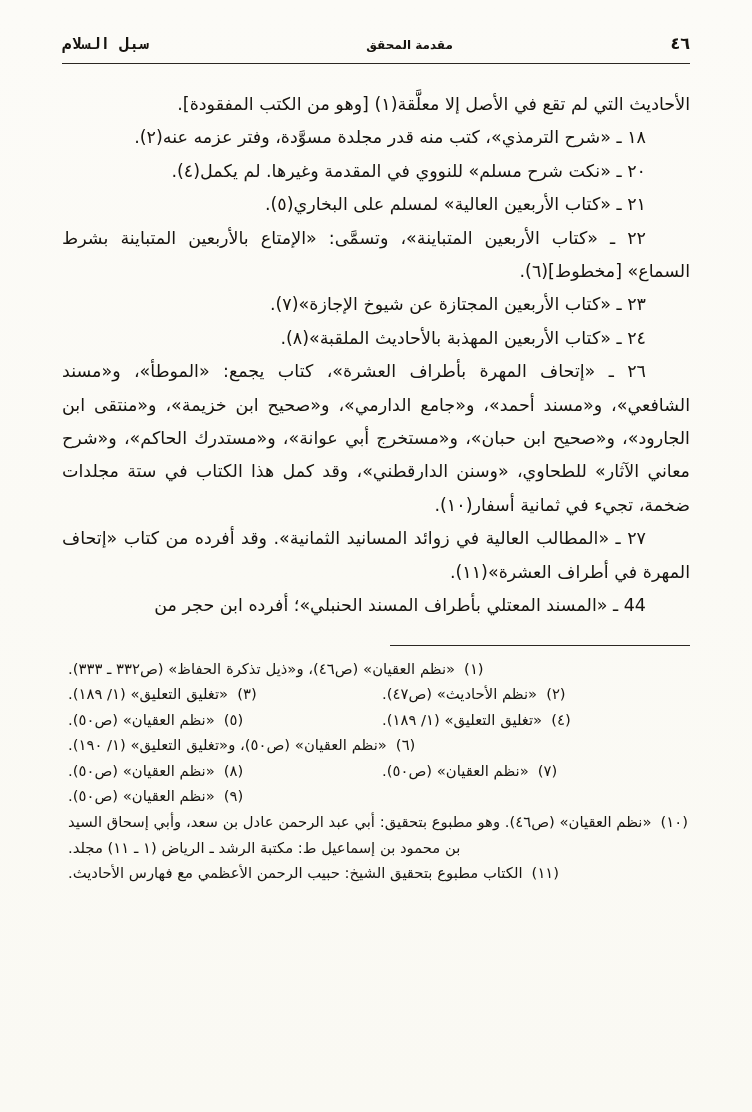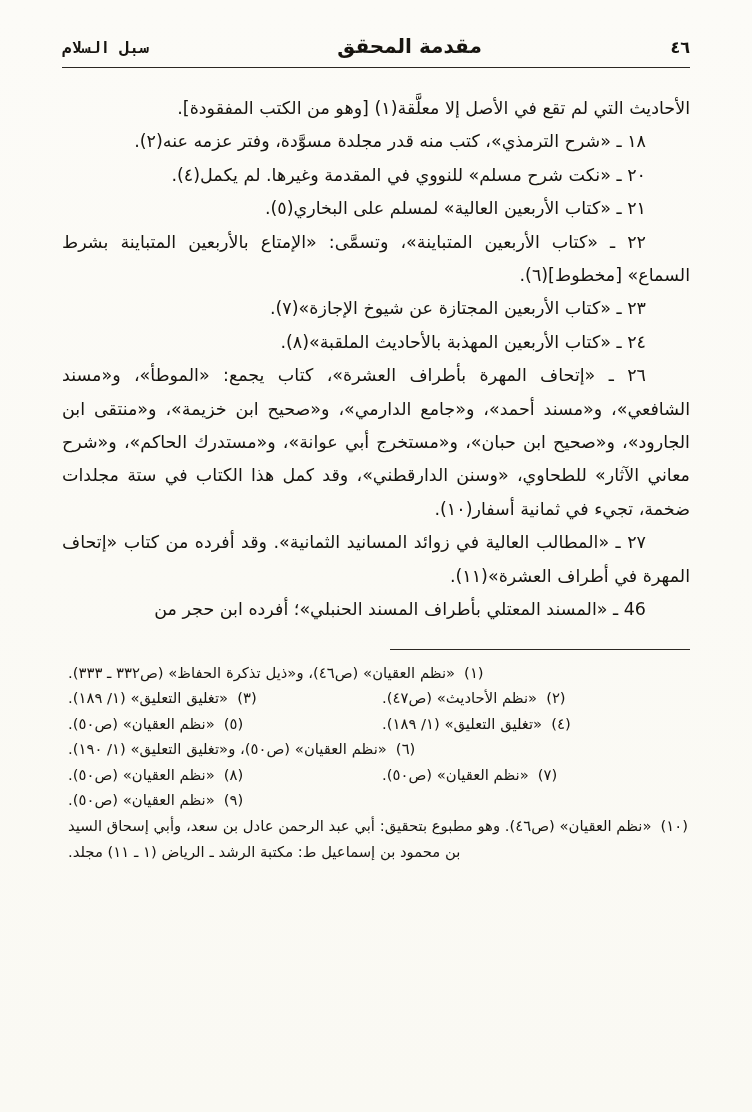--- a/index.html
+++ b/index.html
@@ -26,21 +26,21 @@
   .header {
     display: flex;
     justify-content: space-between;
     align-items: baseline;
     font-weight: bold;
     font-size: 17px;
     padding-bottom: 9px;
     border-bottom: 1.6px solid #2b2722;
   }
   .header .page-number { font-size: 16px; }
-  .header .center-title { font-size: 20px; }
+  .header .center-title { font-size: 12px; }
   .header .edge-title { font-size: 16px; font-family: Liberation Mono, monospace; }
   
   .body-text {
     margin-top: 24px;
     font-size: 17.5px;
     line-height: 33.4px;
     text-align: justify;
     text-justify: inter-word;
   }
   .para { margin: 0; }
@@ -83,21 +83,21 @@
   <div class="body-text">
     <p class="para">الأحاديث التي لم تقع في الأصل إلا معلَّقة(١) [وهو من الكتب المفقودة].</p>
     <p class="para indent">١٨ ـ «شرح الترمذي»، كتب منه قدر مجلدة مسوَّدة، وفتر عزمه عنه(٢).</p>
     <p class="para indent">٢٠ ـ «نكت شرح مسلم» للنووي في المقدمة وغيرها. لم يكمل(٤).</p>
     <p class="para indent">٢١ ـ «كتاب الأربعين العالية» لمسلم على البخاري(٥).</p>
     <p class="para indent">٢٢ ـ «كتاب الأربعين المتباينة»، وتسمَّى: «الإمتاع بالأربعين المتباينة بشرط السماع» [مخطوط](٦).</p>
     <p class="para indent">٢٣ ـ «كتاب الأربعين المجتازة عن شيوخ الإجازة»(٧).</p>
     <p class="para indent">٢٤ ـ «كتاب الأربعين المهذبة بالأحاديث الملقبة»(٨).</p>
     <p class="para indent">٢٦ ـ «إتحاف المهرة بأطراف العشرة»، كتاب يجمع: «الموطأ»، و«مسند الشافعي»، و«مسند أحمد»، و«جامع الدارمي»، و«صحيح ابن خزيمة»، و«منتقى ابن الجارود»، و«صحيح ابن حبان»، و«مستخرج أبي عوانة»، و«مستدرك الحاكم»، و«شرح معاني الآثار» للطحاوي، «وسنن الدارقطني»، وقد كمل هذا الكتاب في ستة مجلدات ضخمة، تجيء في ثمانية أسفار(١٠).</p>
     <p class="para indent">٢٧ ـ «المطالب العالية في زوائد المسانيد الثمانية». وقد أفرده من كتاب «إتحاف المهرة في أطراف العشرة»(١١).</p>
-    <p class="para indent">46 ـ «المسند المعتلي بأطراف المسند الحنبلي»؛ أفرده ابن حجر من</p>
+    <p class="para indent">44 ـ «المسند المعتلي بأطراف المسند الحنبلي»؛ أفرده ابن حجر من</p>
   </div>
 
   <div class="footnotes">
     <div class="fn-sep"></div>
 
     <div class="fn-row">
       <div class="fn-cell full">
         <span class="fn-num">(١)</span><span class="fn-text">«نظم العقيان» (ص٤٦)، و«ذيل تذكرة الحفاظ» (ص٣٣٢ ـ ٣٣٣).</span>
       </div>
     </div>
@@ -140,16 +140,21 @@
         <span class="fn-num">(٩)</span><span class="fn-text">«نظم العقيان» (ص٥٠).</span>
       </div>
     </div>
 
     <div class="fn-row">
       <div class="fn-cell full">
         <span class="fn-num">(١٠)</span><span class="fn-text">«نظم العقيان» (ص٤٦). وهو مطبوع بتحقيق: أبي عبد الرحمن عادل بن سعد، وأبي إسحاق السيد بن محمود بن إسماعيل ط: مكتبة الرشد ـ الرياض (١ ـ ١١) مجلد.</span>
       </div>
     </div>
 
+    <div class="fn-row">
+      <div class="fn-cell full">
+        <span class="fn-num">(١١)</span><span class="fn-text">الكتاب مطبوع بتحقيق الشيخ: حبيب الرحمن الأعظمي مع فهارس الأحاديث.</span>
+      </div>
+    </div>
 
   </div>
 
 </div>
 
 </body></html>

